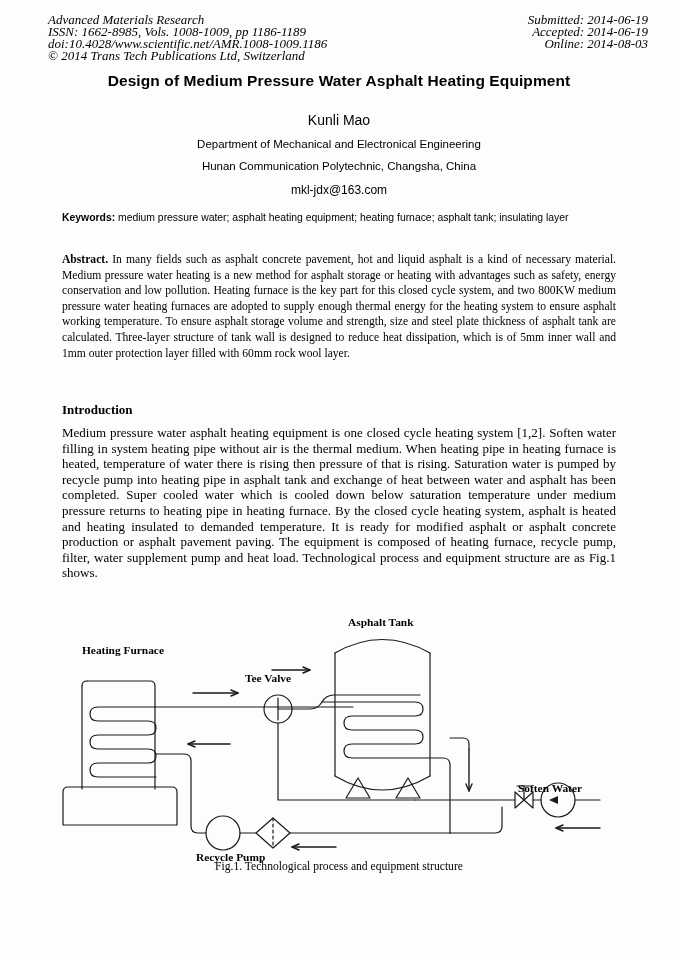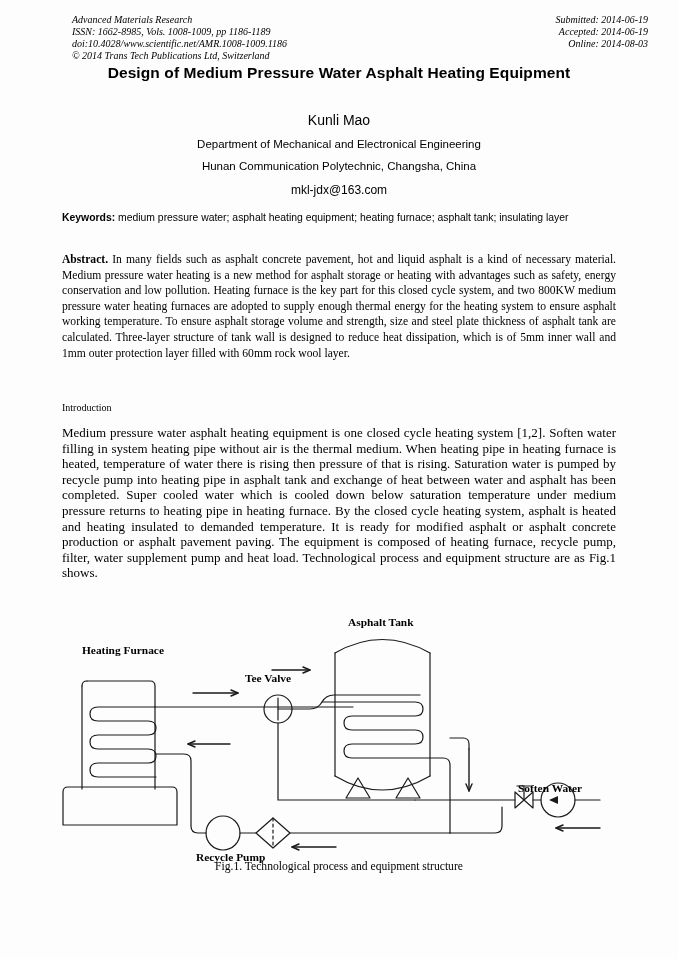--- a/index.html
+++ b/index.html
@@ -19,36 +19,36 @@
     position: absolute;
     inset: 0;
     background: #fdfdfd;
     padding: 0;
   }
 
   
   .journal-header {
     position: absolute;
     top: 14px;
-    left: 72px;
+    left: 48px;
     right: 30px;
     display: flex;
     justify-content: space-between;
     align-items: flex-start;
     font-style: italic;
-    font-size: 10px;
+    font-size: 13px;
     line-height: 12.1px;
   }
   .journal-header .left { text-align: left; }
   .journal-header .right { text-align: right; }
 
   
   .title {
     position: absolute;
-    top: 64px;
+    top: 72px;
     left: 0;
     width: 100%;
     text-align: center;
     font-family: "Liberation Sans", "DejaVu Sans", sans-serif;
     font-weight: bold;
     font-size: 15.5px;
     letter-spacing: 0.1px;
   }
   .author {
     position: absolute;
@@ -110,22 +110,22 @@
     line-height: 15.6px;
     text-align: justify;
   }
   .abstract b { font-weight: bold; }
 
   
   .section-head {
     position: absolute;
     top: 402px;
     left: 62px;
-    font-weight: normal;
-    font-size: 10px;
+    font-weight: bold;
+    font-size: 13px;
   }
   .intro-body {
     position: absolute;
     top: 425px;
     left: 62px;
     width: 554px;
     font-size: 13px;
     line-height: 15.6px;
     text-align: justify;
   }

